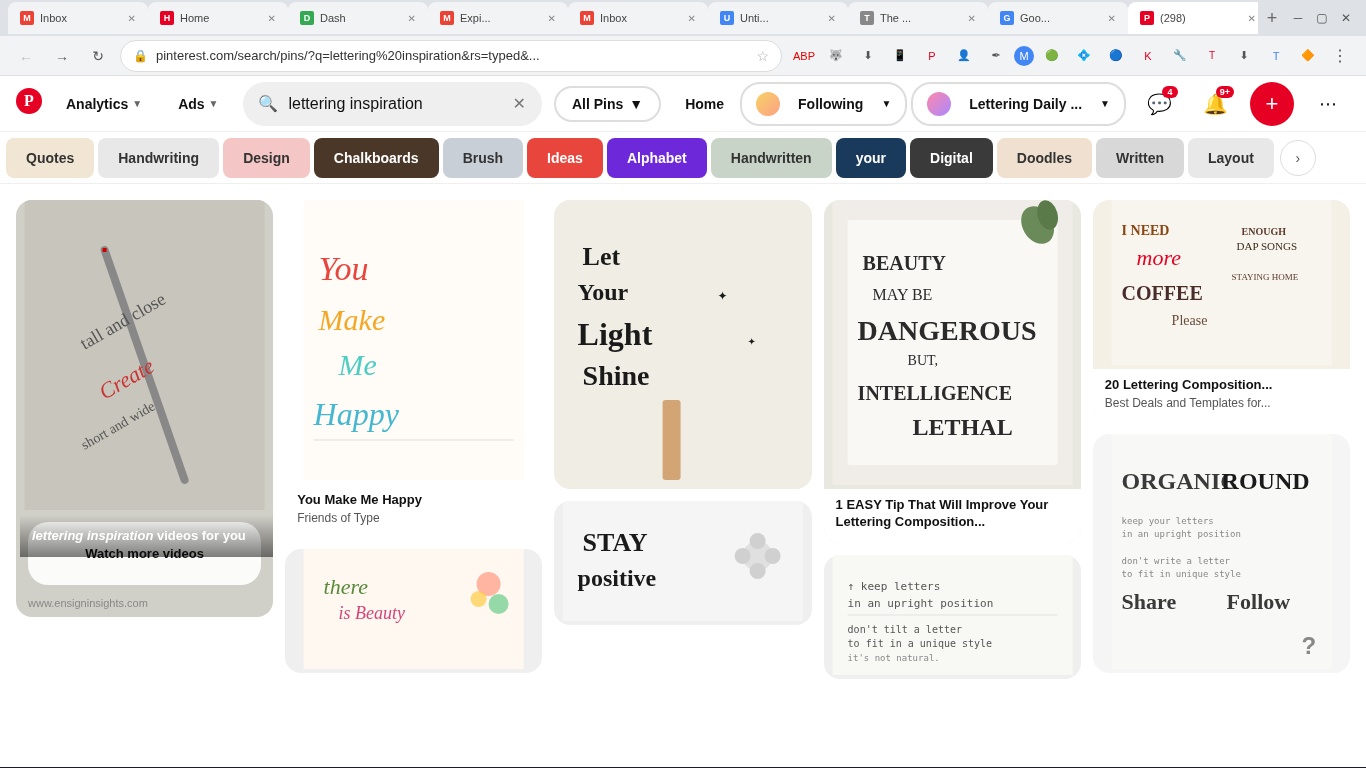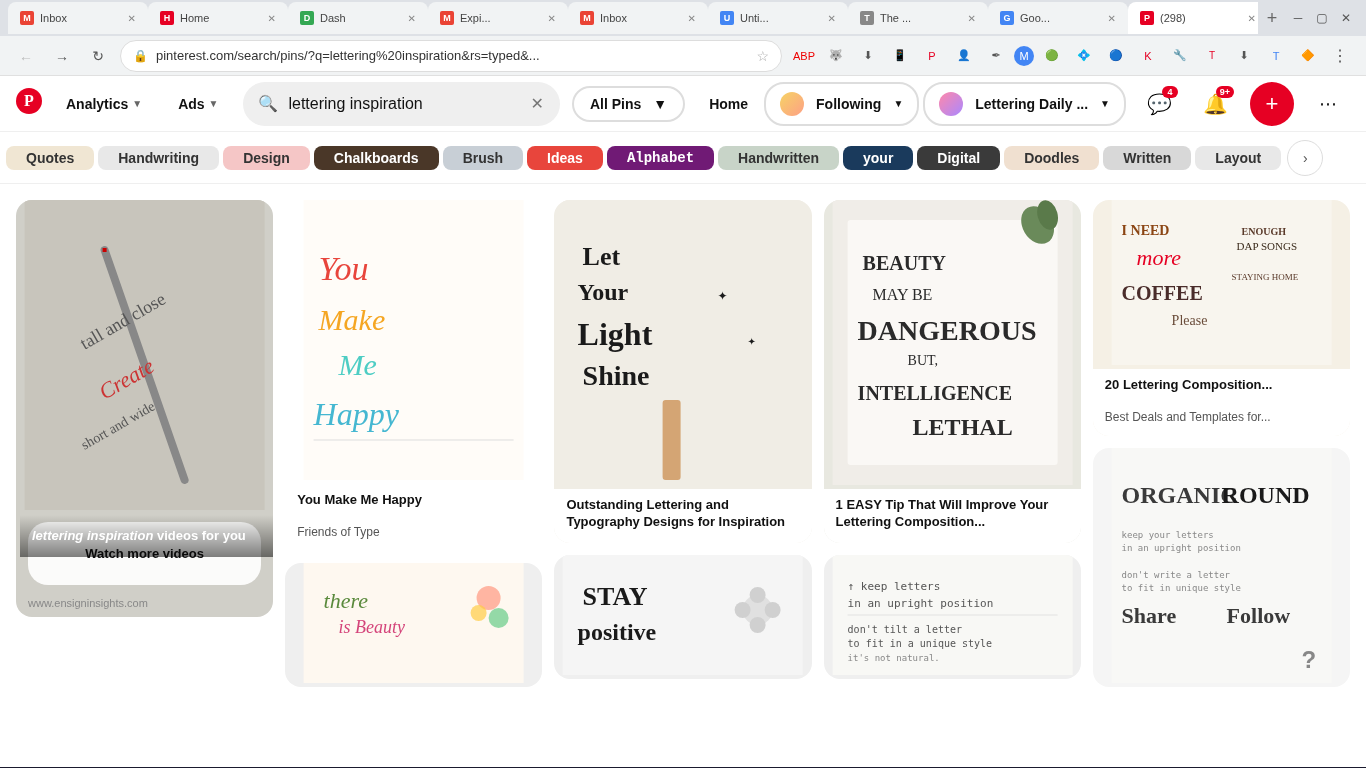--- a/index.html
+++ b/index.html
@@ -21,56 +21,56 @@
     .browser-action-btn { width: 28px; height: 28px; display: flex; align-items: center; justify-content: center; border-radius: 50%; cursor: pointer; color: #555; font-size: 14px; }
 
     
     .pinterest-header { height: 56px; background: #fff; border-bottom: 1px solid #efefef; display: flex; align-items: center; padding: 0 16px; gap: 12px; position: relative; z-index: 10; }
     .pinterest-logo { color: #e60023; font-size: 22px; cursor: pointer; }
     .nav-btn { display: flex; align-items: center; gap: 4px; padding: 8px 12px; border-radius: 20px; font-size: 14px; font-weight: 700; color: #111; cursor: pointer; }
     .nav-chevron { font-size: 10px; color: #666; }
     .search-bar { flex: 1; max-width: 560px; height: 44px; background: #efefef; border-radius: 24px; display: flex; align-items: center; padding: 0 16px; gap: 10px; }
     .search-input { flex: 1; background: none; border: none; outline: none; font-size: 16px; color: #111; }
     .search-clear { color: #767676; cursor: pointer; font-size: 16px; }
-    .all-pins-btn { display: flex; align-items: center; gap: 12px; padding: 8px 16px; border-radius: 20px; border: 2px solid #ddd; font-size: 14px; font-weight: 600; cursor: pointer; color: #111; }
+    .all-pins-btn { display: flex; align-items: center; gap: 6px; padding: 8px 16px; border-radius: 20px; border: 2px solid #ddd; font-size: 14px; font-weight: 600; cursor: pointer; color: #111; }
     .header-nav-links { display: flex; gap: 4px; align-items: center; }
     .header-nav-link { padding: 8px 12px; font-size: 14px; font-weight: 600; color: #111; cursor: pointer; border-radius: 20px; }
     .header-icon-btn { width: 44px; height: 44px; border-radius: 50%; display: flex; align-items: center; justify-content: center; cursor: pointer; color: #111; font-size: 18px; position: relative; }
     .badge { position: absolute; top: 4px; right: 4px; background: #e60023; color: #fff; border-radius: 10px; font-size: 9px; font-weight: 700; padding: 1px 4px; min-width: 16px; text-align: center; }
-    .following-pill { display: flex; align-items: center; gap: 12px; padding: 8px 14px; border-radius: 20px; border: 2px solid #ddd; font-size: 14px; font-weight: 600; cursor: pointer; color: #111; }
+    .following-pill { display: flex; align-items: center; gap: 18px; padding: 8px 14px; border-radius: 20px; border: 2px solid #ddd; font-size: 14px; font-weight: 600; cursor: pointer; color: #111; }
     .following-avatar { width: 24px; height: 24px; border-radius: 50%; background: linear-gradient(135deg, #f6d365, #fda085); display: inline-block; }
     .add-btn { width: 44px; height: 44px; background: #e60023; border-radius: 50%; display: flex; align-items: center; justify-content: center; color: #fff; font-size: 22px; font-weight: 300; cursor: pointer; }
     .more-btn { width: 44px; height: 44px; border-radius: 50%; display: flex; align-items: center; justify-content: center; cursor: pointer; color: #111; font-size: 18px; }
 
     
     .category-bar { display: flex; align-items: center; padding: 0 4px; background: #fff; border-bottom: 1px solid #efefef; height: 52px; overflow: hidden; }
-    .category-chip { height: 24px; padding: 0 20px; border-radius: 8px; display: flex; align-items: center; justify-content: center; font-size: 14px; font-weight: 600; cursor: pointer; white-space: nowrap; margin: 0 2px; }
+    .category-chip { height: 40px; padding: 0 20px; border-radius: 8px; display: flex; align-items: center; justify-content: center; font-size: 14px; font-weight: 600; cursor: pointer; white-space: nowrap; margin: 0 2px; }
     .cat-next { width: 36px; height: 36px; border-radius: 50%; background: #fff; border: 1px solid #ddd; display: flex; align-items: center; justify-content: center; cursor: pointer; font-size: 14px; color: #555; margin-left: 4px; flex-shrink: 0; }
 
     
     .main-content { background: #fff; padding: 16px 16px 0; overflow-y: auto; height: calc(768px - 56px - 52px - 77px); }
     .masonry { display: flex; gap: 12px; }
     .masonry-col { flex: 1; display: flex; flex-direction: column; gap: 12px; }
     .pin-card { border-radius: 16px; overflow: hidden; cursor: pointer; position: relative; background: #efefef; }
     .pin-card-body { padding: 8px 12px 12px; background: #fff; }
     .pin-title { font-size: 13px; font-weight: 600; color: #111; line-height: 1.3; }
-    .pin-sub { font-size: 12px; color: #555; margin-top: 16px; }
+    .pin-sub { font-size: 12px; color: #555; margin-top: 2px; }
     .pin-video-overlay { position: absolute; bottom: 60px; left: 4px; right: 0; padding: 12px; background: linear-gradient(transparent, rgba(0,0,0,0.5)); }
     .pin-video-text { color: #fff; font-size: 13px; font-weight: 600; line-height: 1.4; }
     .watch-btn { width: calc(100% - 24px); margin: 8px 12px 12px; background: rgba(255,255,255,0.9); border-radius: 20px; padding: 24px 0; text-align: center; font-size: 13px; font-weight: 700; color: #111; cursor: pointer; }
     .pin-url { font-size: 11px; color: #888; padding: 0 12px 8px; }
 
     
     .chip-quotes { background: #f0e6d3; color: #333; }
     .chip-handwriting { background: #e8e8e8; color: #333; }
     .chip-design { background: #f5c6c6; color: #333; }
     .chip-chalkboards { background: #4a3728; color: #fff; }
     .chip-brush { background: #c8cfd6; color: #333; }
     .chip-ideas { background: #e8453c; color: #fff; }
-    .chip-alphabet { background: #701a75; color: #fff; font-family: Liberation Mono, monospace; }
+    .chip-alphabet { background: #6d28d9; color: #fff; }
     .chip-handwritten { background: #c8d4c8; color: #333; }
     .chip-ipad { background: #1a3a5c; color: #fff; }
     .chip-digital { background: #3a3a3a; color: #fff; }
     .chip-doodles { background: #f0e0d0; color: #333; }
     .chip-written { background: #d8d8d8; color: #333; }
     .chip-layout { background: #e8e8e8; color: #333; }
     
     
     .taskbar { height: 40px; background: #1a1a2e; display: flex; align-items: center; justify-content: space-between; padding: 0 8px; }
 
@@ -306,23 +306,20 @@
             <rect x="100" y="200" width="18" height="80" fill="#d4a574" rx="3"></rect>
 
             <text x="20" y="65" fill="#1a1a1a" font-size="26" font-weight="bold" font-family="Georgia,serif">Let</text>
             <text x="15" y="100" fill="#1a1a1a" font-size="24" font-weight="bold" font-family="Georgia,serif">Your</text>
             <text x="15" y="145" fill="#1a1a1a" font-size="32" font-weight="bold" font-family="Georgia,serif">Light</text>
             <text x="20" y="185" fill="#1a1a1a" font-size="28" font-weight="bold" font-family="Georgia,serif">Shine</text>
 
             <text x="155" y="100" fill="#1a1a1a" font-size="12">✦</text>
             <text x="185" y="145" fill="#1a1a1a" font-size="10">✦</text>
           </svg>
-          <div class="pin-card-body pin-card-detail">
-            <div class="pin-title">Outstanding Lettering and Typography Designs for Inspiration</div>
-          </div>
         </div>
 
         <div class="pin-card" style="min-height:110px;text-align:right;">
           <svg width="100%" height="120" viewBox="0 0 240 120">
             <rect width="240" height="120" fill="#f5f5f5"></rect>
             <text x="20" y="50" fill="#1a1a1a" font-size="26" font-weight="bold" font-family="Georgia,serif">STAY</text>
             <text x="15" y="85" fill="#1a1a1a" font-size="24" font-weight="bold" font-family="Georgia,serif">positive</text>
 
             <circle cx="195" cy="55" r="15" fill="#e0e0e0"></circle>
             <circle cx="195" cy="40" r="8" fill="#d0d0d0"></circle>

